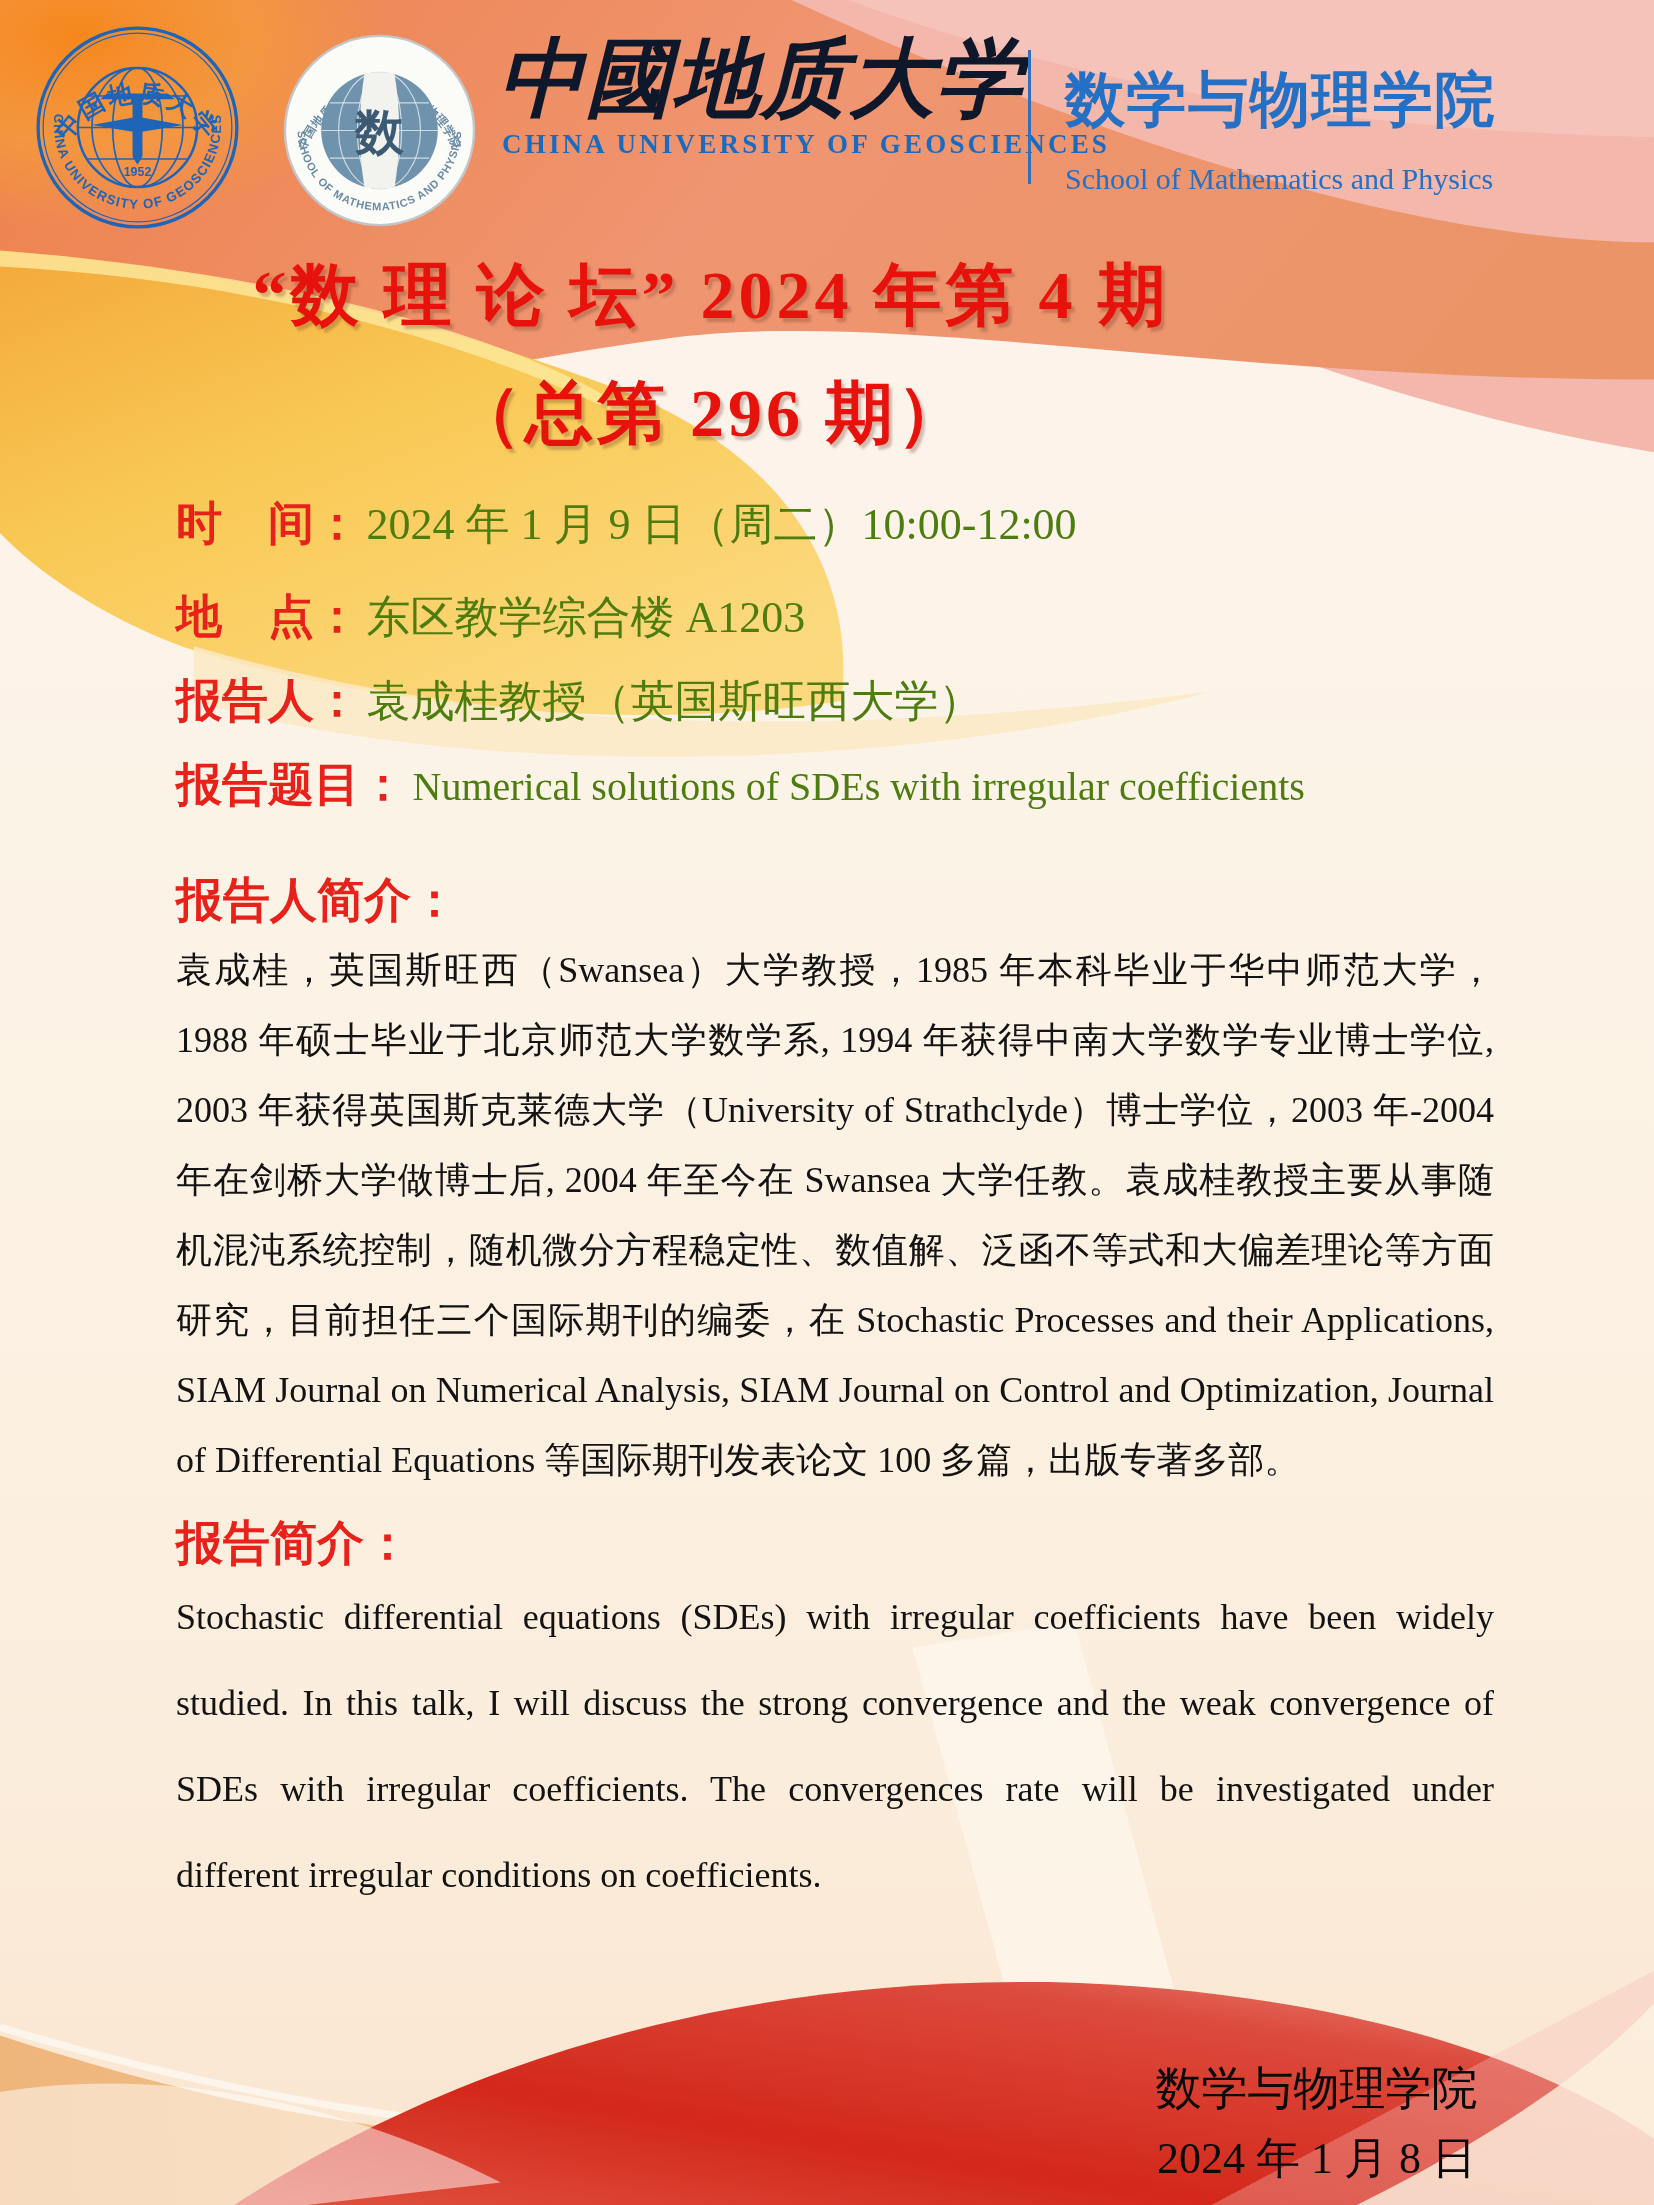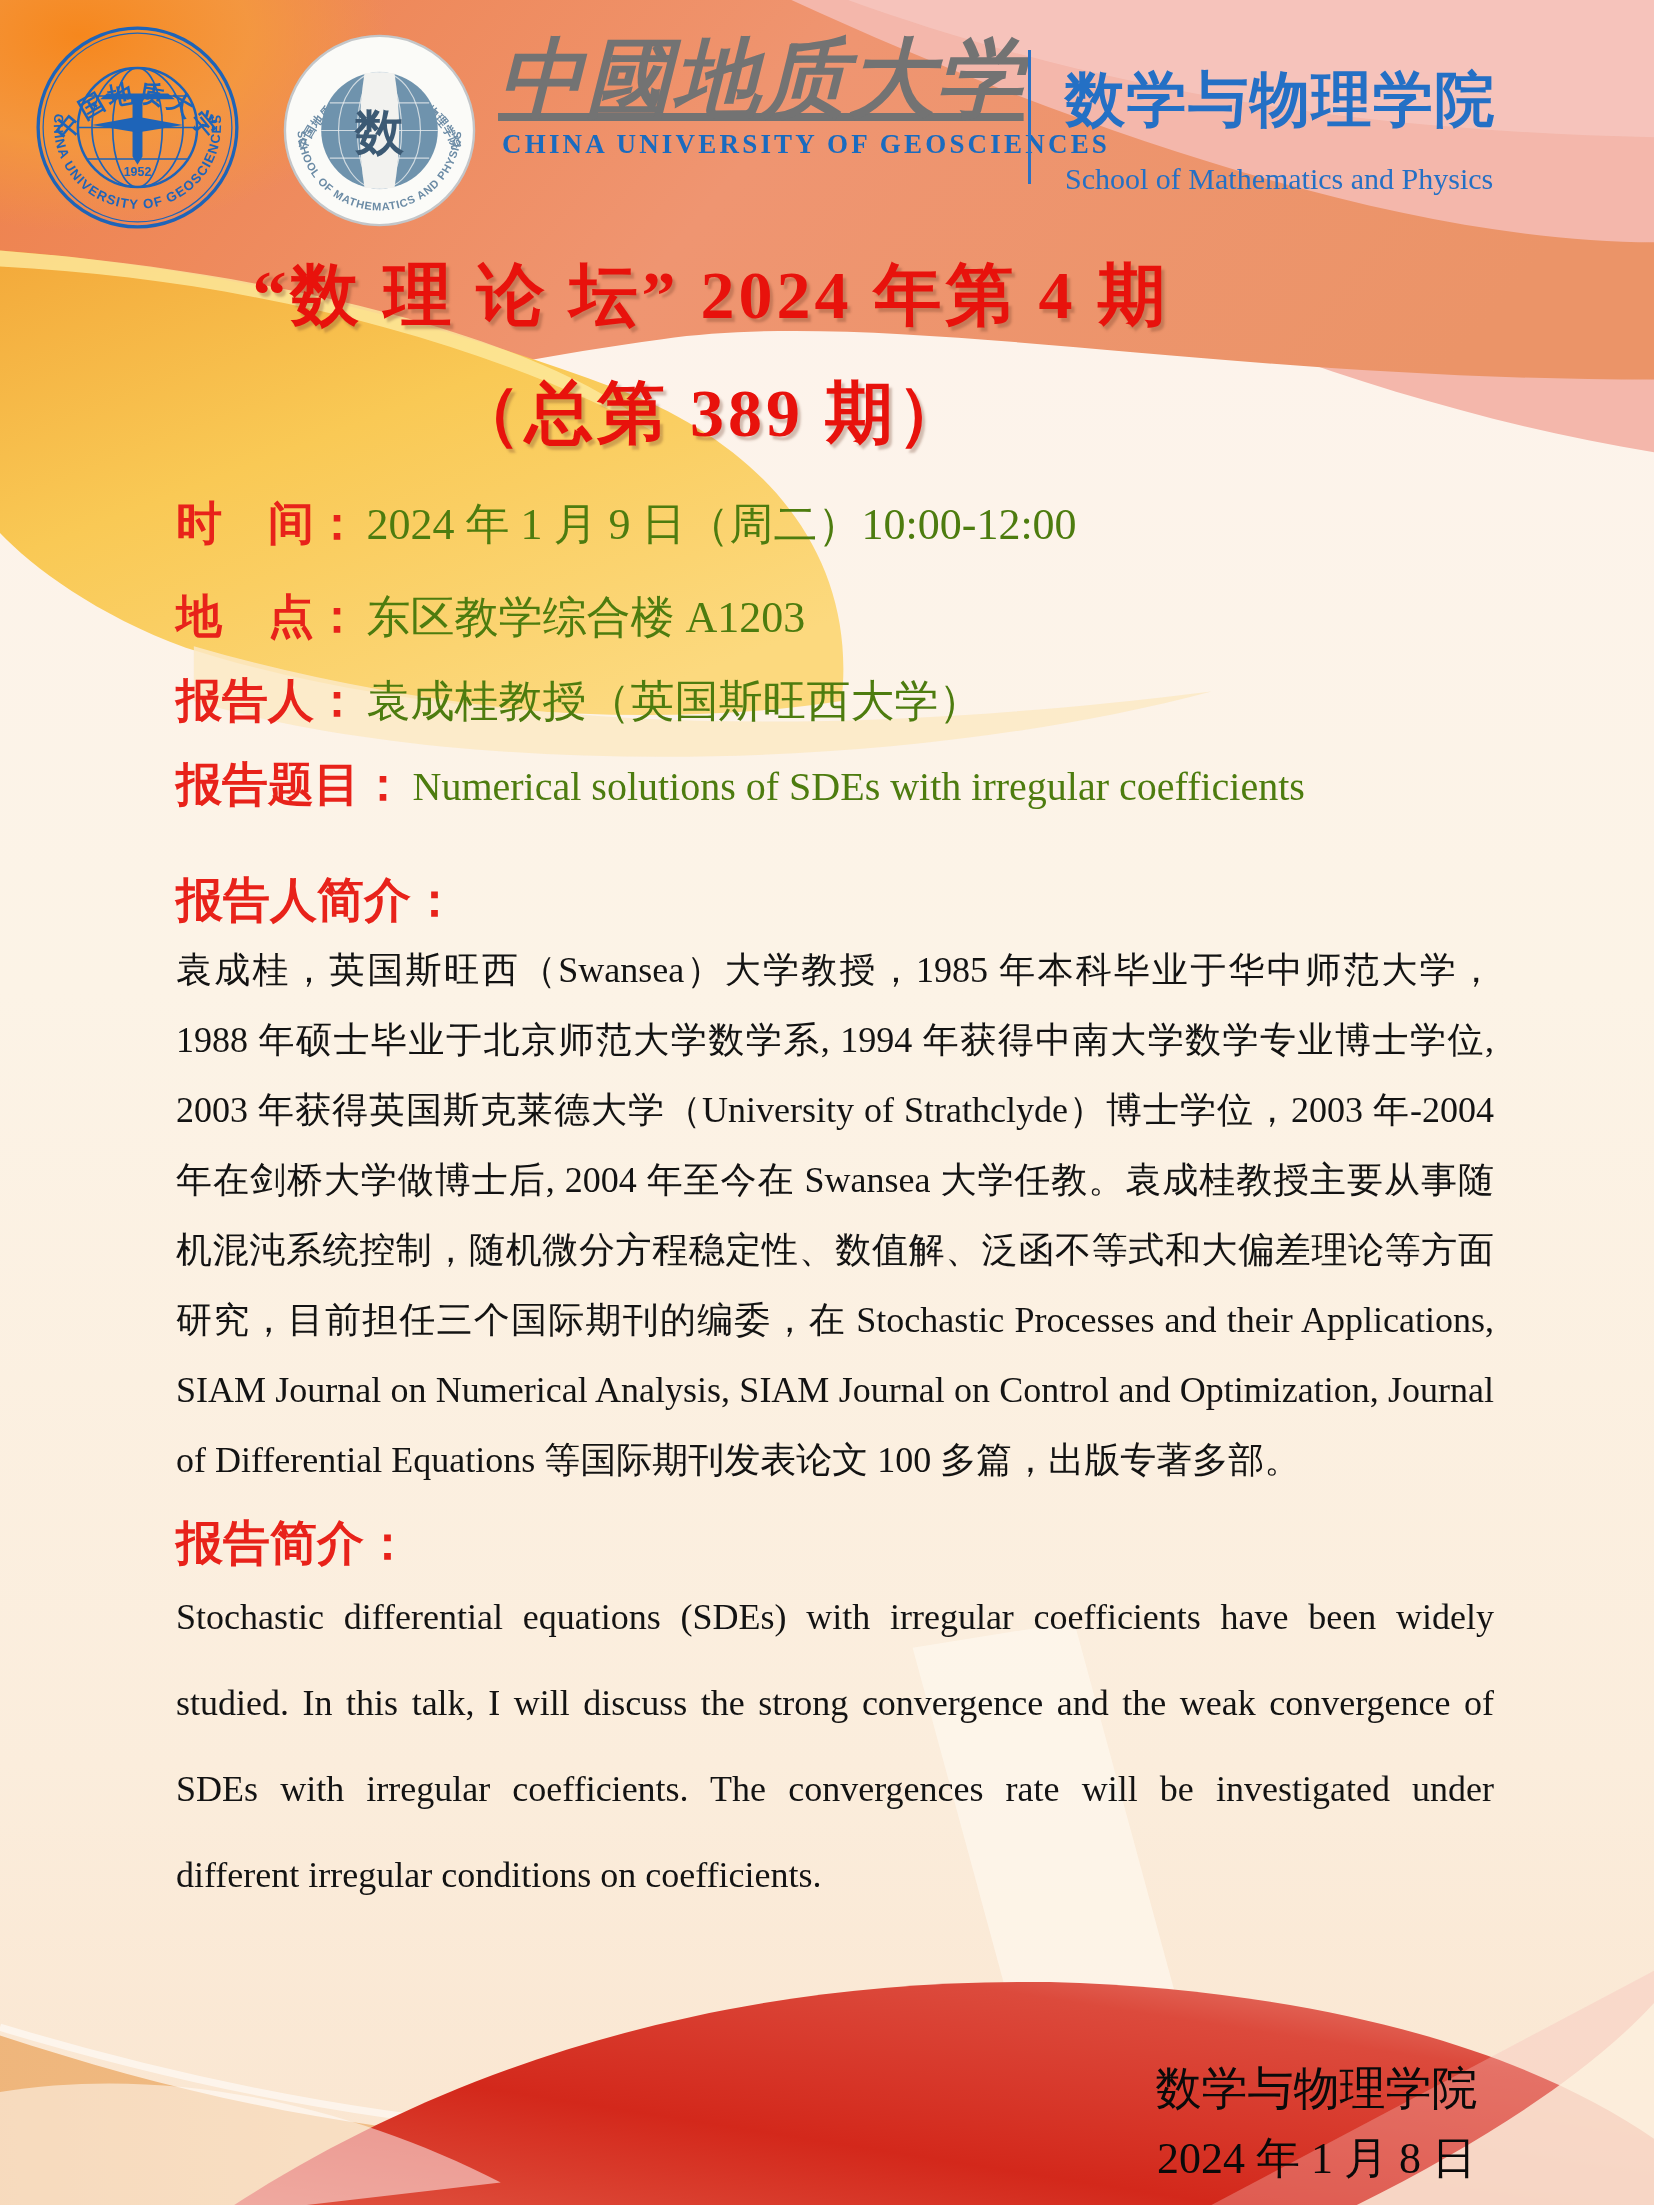--- a/index.html
+++ b/index.html
@@ -6,21 +6,21 @@
   .poster{
     position:relative;width:1654px;height:2205px;overflow:hidden;
     background:#fdf2e8;font-family:"Liberation Sans",sans-serif;
   }
   .abs{position:absolute;}
   .bg{position:absolute;left:0;top:0;width:1654px;height:2205px;}
 
   
   .uni-zh{
     left:498px;top:21px;font-size:86px;font-weight:bold;font-style:italic;
-    color:#737373;font-family:"Liberation Serif",serif;letter-spacing:1.6px;white-space:nowrap;text-decoration:underline;
+    color:#0f172a;font-family:"Liberation Serif",serif;letter-spacing:1.6px;white-space:nowrap;
   }
   .uni-en{
     left:502px;top:129px;font-size:27px;font-weight:bold;color:#1a6bbf;
     font-family:"Liberation Serif",serif;letter-spacing:3.2px;white-space:nowrap;
   }
   .hdr-divider{left:1028px;top:50px;width:3.2px;height:134px;background:#2b72c4;}
   .school-zh{
     left:1065px;top:60px;font-size:60px;font-weight:bold;color:#2470c5;
     letter-spacing:1.6px;white-space:nowrap;
   }
@@ -181,21 +181,21 @@
     <text x="125" y="148" text-anchor="middle" fill="#3c5a74" font-size="62" font-weight="bold">数</text>
   </svg>
 
   <div class="abs uni-zh">中國地质大学</div>
   <div class="abs uni-en">CHINA UNIVERSITY OF GEOSCIENCES</div>
   <div class="abs hdr-divider"></div>
   <div class="abs school-zh">数学与物理学院</div>
   <div class="abs school-en">School of Mathematics and Physics</div>
 
   <div class="abs title-line title-1">“数 理 论 坛” 2024 年第 4 期</div>
-  <div class="abs title-line title-2">（总第 389 期）</div>
+  <div class="abs title-line title-2">（总第 296 期）</div>
 
   <div class="abs info-row" style="top:493px">
     <span class="lbl">时　间：</span><span class="val">2024 年 1 月 9 日（周二）10:00-12:00</span>
   </div>
   <div class="abs info-row" style="top:586px">
     <span class="lbl">地　点：</span><span class="val">东区教学综合楼 A1203</span>
   </div>
   <div class="abs info-row" style="top:670px">
     <span class="lbl">报告人：</span><span class="val">袁成桂教授（英国斯旺西大学）</span>
   </div>

